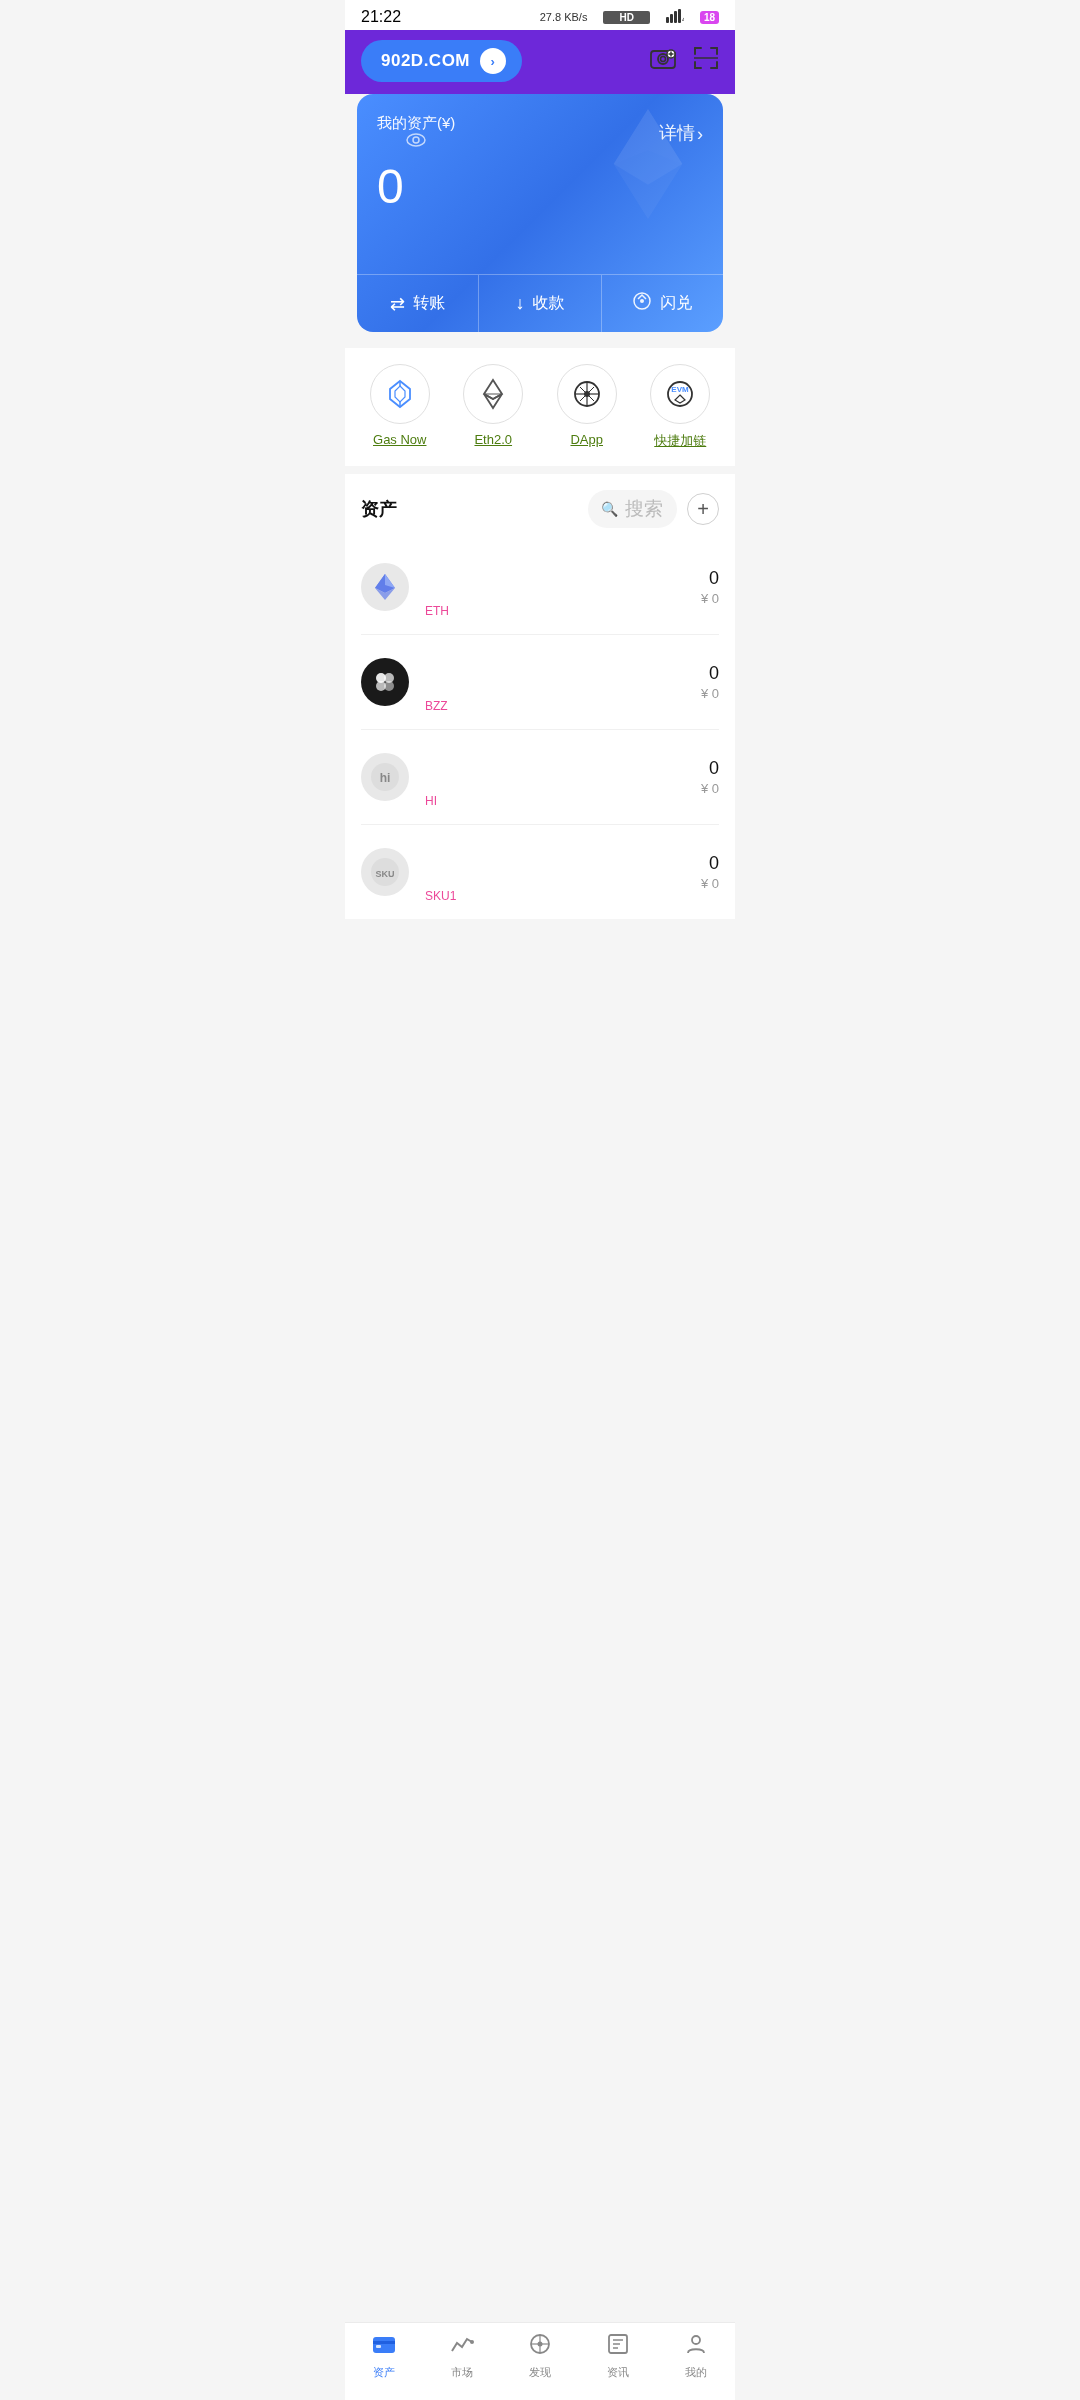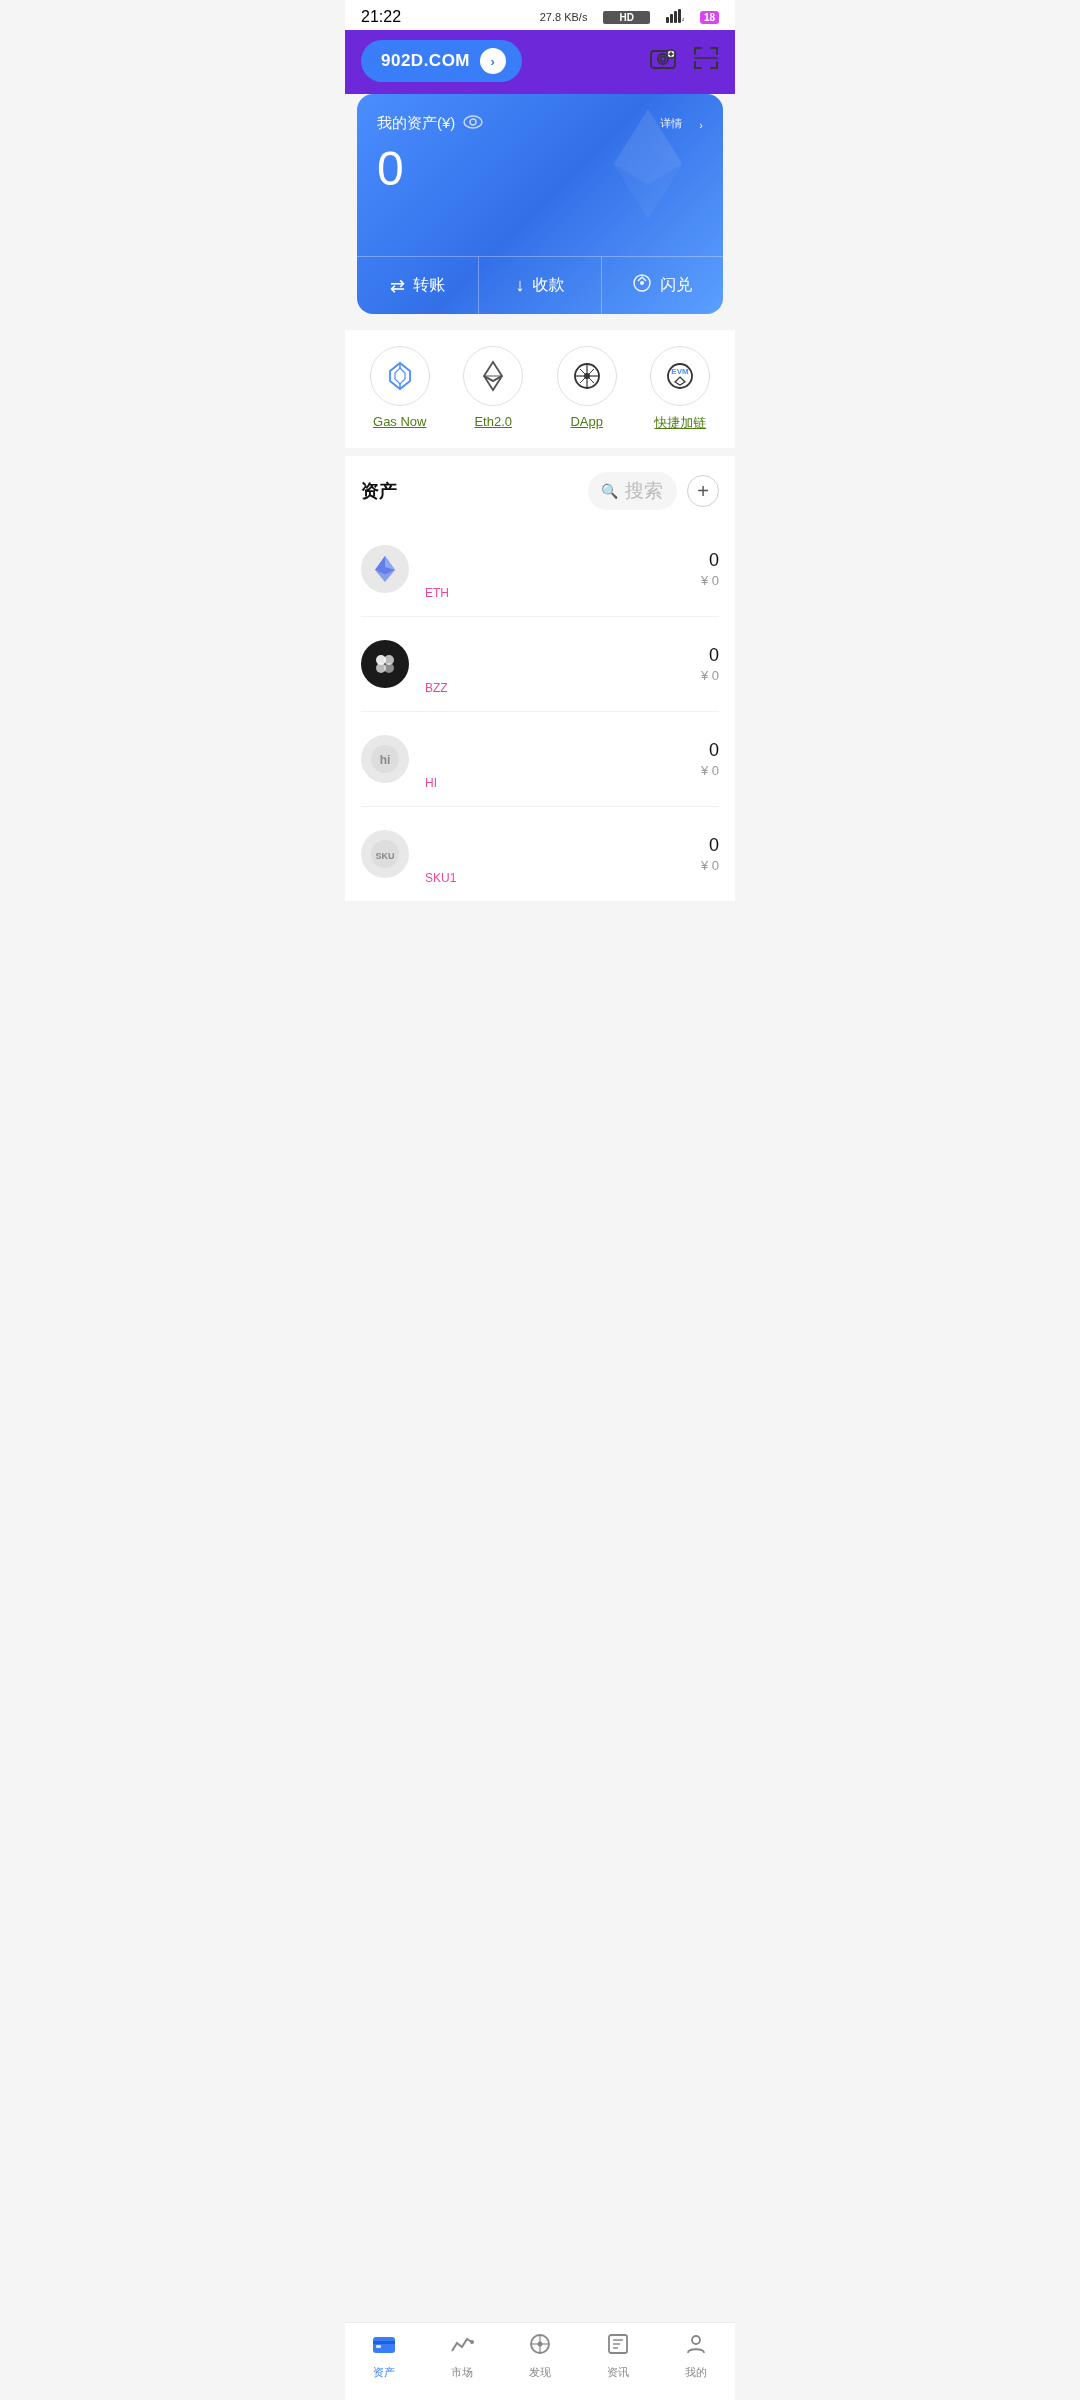--- a/index.html
+++ b/index.html
@@ -101,34 +101,34 @@
     }
     .asset-card-top {
       display: flex;
       justify-content: space-between;
       align-items: center;
       margin-bottom: 8px;
     }
     .asset-label {
       display: flex;
       align-items: center;
-      gap: 8px;
       font-size: 15px;
       opacity: 0.95;
+      flex-direction: column;
     }
     .eye-icon {
       font-size: 16px;
       opacity: 0.85;
     }
     .detail-link {
-      font-size: 11px;
+      font-size: 18px;
       opacity: 0.9;
       display: flex;
       align-items: flex-end;
-      gap: 17px;
+      gap: 2px;
     }
     .asset-amount {
       font-size: 48px;
       font-weight: 300;
       margin: 4px 0 60px;
       letter-spacing: -1px;
     }
     .eth-watermark {
       position: absolute;
       right: 20px;

